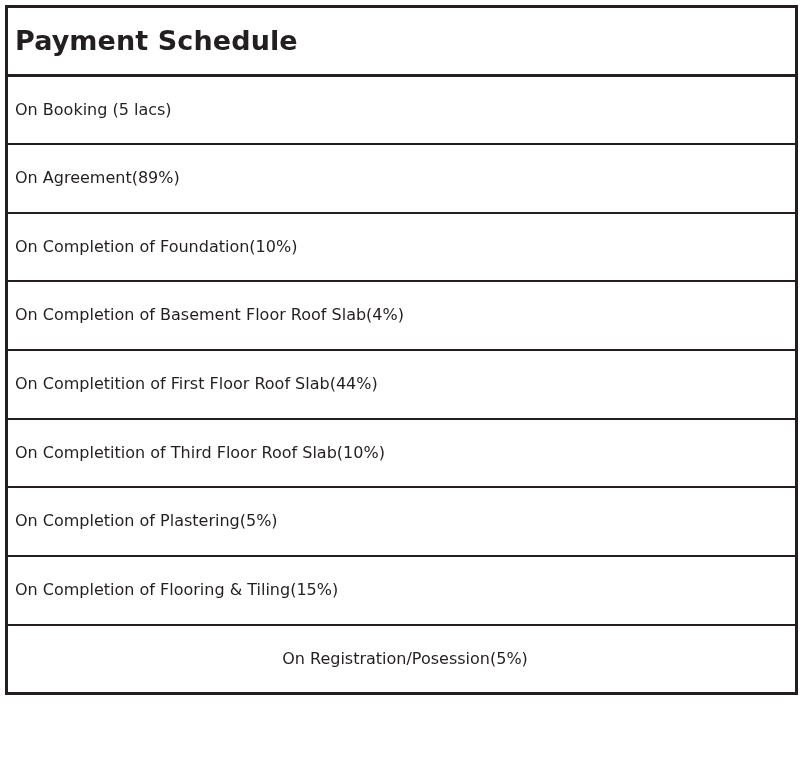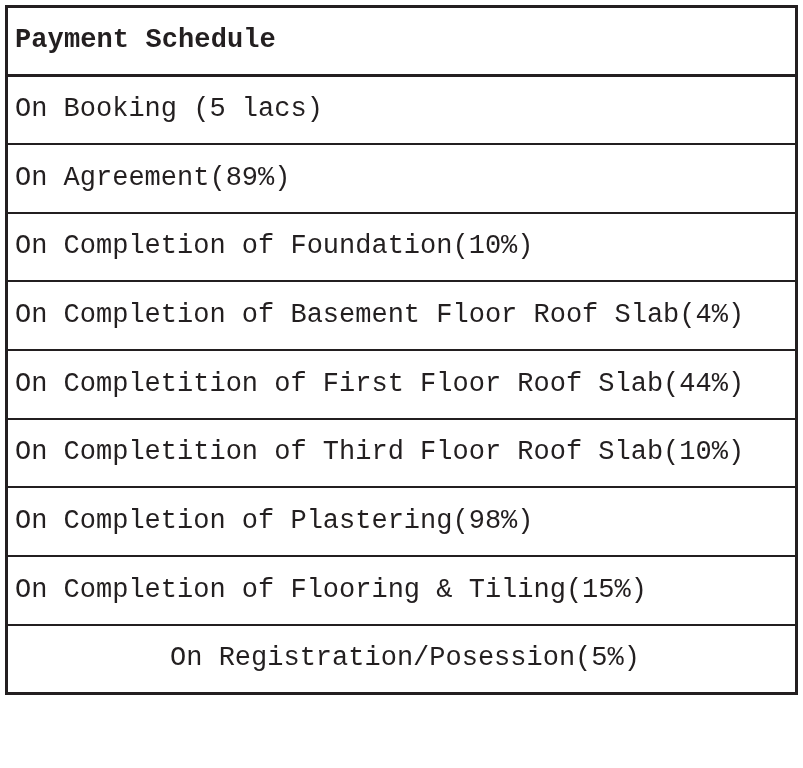--- a/index.html
+++ b/index.html
@@ -29,21 +29,20 @@
     top: 5px;
     width: 793px;
     border-collapse: collapse;
     border: 3px solid #231f20;
     box-sizing: border-box;
     background: #ffffff;
   }
 
   .schedule-table tr {
     height: 68.7px;
-    font-family: Liberation Mono, monospace;
   }
 
   .schedule-table td {
     border-top: 2px solid #231f20;
     border-bottom: 2px solid #231f20;
     padding: 0 0 0 7px;
     vertical-align: middle;
     box-sizing: border-box;
   }
 
@@ -55,21 +54,21 @@
 
   .title-text {
     font-size: 27px;
     font-weight: bold;
     letter-spacing: 0.1px;
     line-height: 1.1;
     color: #231f20;
   }
 
   .milestone-text {
-    font-size: 27px;
+    font-size: 16px;
     font-weight: normal;
     line-height: 1.15;
     color: #231f20;
     white-space: nowrap;
   }
 
   .schedule-table tr:last-child td {
     border-bottom: none;
     text-align: center;
   }
@@ -110,21 +109,21 @@
           <div class="milestone-text">On Completition of First Floor Roof Slab(44%)</div>
         </td>
       </tr>
       <tr>
         <td>
           <div class="milestone-text">On Completition of Third Floor Roof Slab(10%)</div>
         </td>
       </tr>
       <tr>
         <td>
-          <div class="milestone-text">On Completion of Plastering(98%)</div>
+          <div class="milestone-text">On Completion of Plastering(5%)</div>
         </td>
       </tr>
       <tr>
         <td>
           <div class="milestone-text">On Completion of Flooring &amp; Tiling(15%)</div>
         </td>
       </tr>
       <tr>
         <td>
           <div class="milestone-text">On Registration/Posession(5%)</div>

